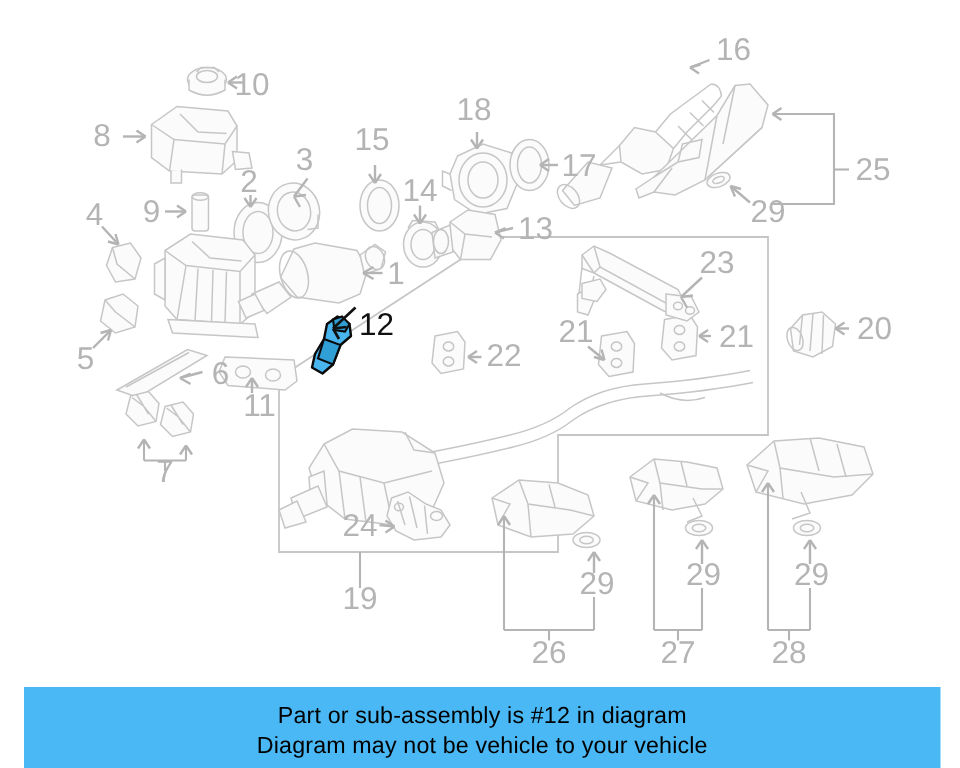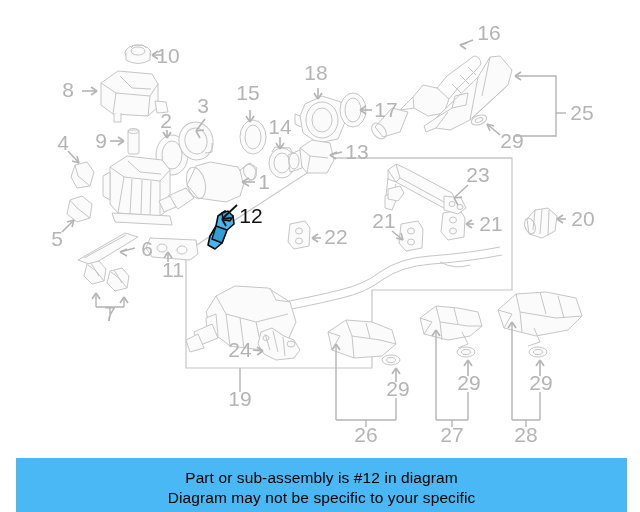--- a/index.html
+++ b/index.html
@@ -529,16 +529,16 @@
       <text class="lbl" x="541" y="390" text-anchor="middle">29</text>
       <text class="lbl" x="366" y="442" text-anchor="middle">26</text>
       <text class="lbl" x="452" y="442" text-anchor="middle">27</text>
       <text class="lbl" x="526" y="442" text-anchor="middle">28</text>
     </g>
 
   </svg>
 
   <div class="banner">
     <div class="banner-line">Part or sub-assembly is #12 in diagram</div>
-    <div class="banner-line">Diagram may not be specific to your specific</div>
+    <div class="banner-line">Diagram may not be vehicle to your vehicle</div>
   </div>
 
 </div>
 
 </body></html>

